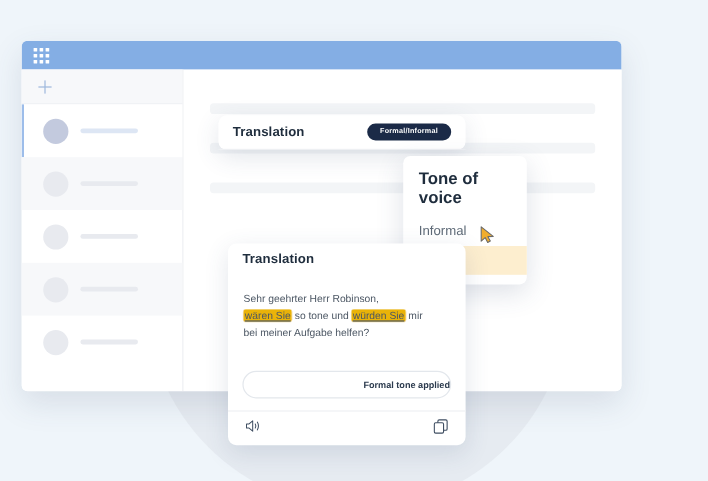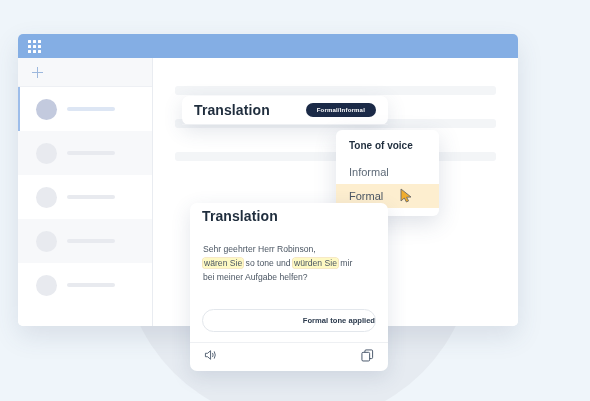--- a/index.html
+++ b/index.html
@@ -162,21 +162,21 @@
   }
   .card-header {
     height: 28px;
     display: flex;
     align-items: center;
     justify-content: space-between;
     padding: 0 12px;
     border-bottom: 1px solid #eef0f3;
   }
   .card-title {
-    font-size: 14px;
+    font-size: 11px;
     font-weight: bold;
     color: #1f2d3d;
     letter-spacing: 0.1px;
   }
   .badge {
     background: #1b2a47;
     color: #ffffff;
     font-size: 6px;
     font-weight: bold;
     border-radius: 9px;
@@ -196,21 +196,21 @@
     left: 336px;
     top: 130px;
     width: 103px;
     background: #ffffff;
     border-radius: 6px;
     box-shadow: 0 7px 22px rgba(60,80,110,0.17);
     padding: 10px 0 8px 0;
     z-index: 6;
   }
   #tone-menu .menu-title {
-    font-size: 10px;
+    font-size: 14px;
     font-weight: bold;
     color: #1f2d3d;
     padding: 0 13px 9px 13px;
   }
   .menu-item {
     font-size: 11px;
     color: #5f6b78;
     padding: 6px 13px;
   }
   .menu-item.active {
@@ -230,24 +230,25 @@
 
   
   #card-result {
     left: 190px;
     top: 203px;
     width: 198px;
     z-index: 7;
   }
   #card-result .card-header { border-bottom: none; height: 26px; }
   .hl {
-    background: #fef9c3;
+    background: #eab308;
     border-radius: 2px;
     padding: 0 1px;
     box-shadow: 0 0 0 0.6px #f0d48e;
+    text-decoration: underline;
   }
   .pill-row {
     padding: 9px 12px 10px 12px;
   }
   .pill {
     display: block;
     text-align: right;
     border: 1px solid #e3e7ec;
     border-radius: 13px;
     font-size: 7.6px;

